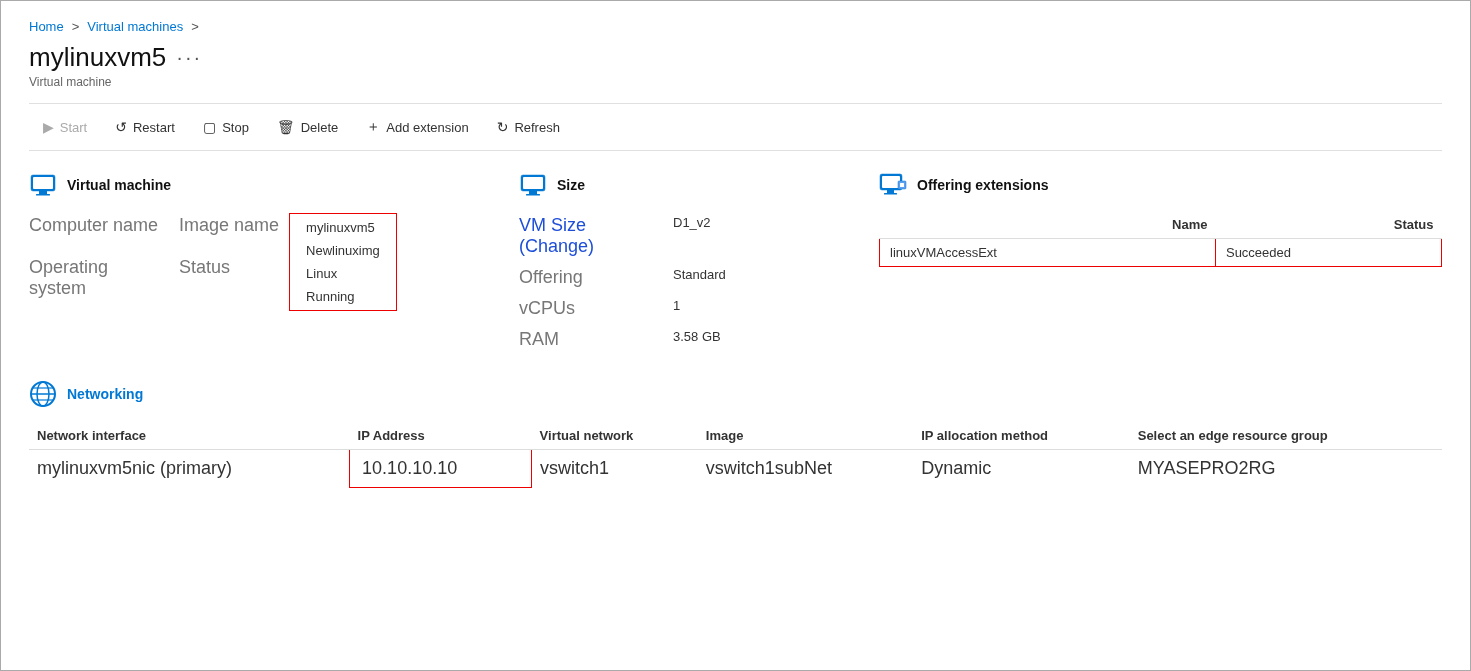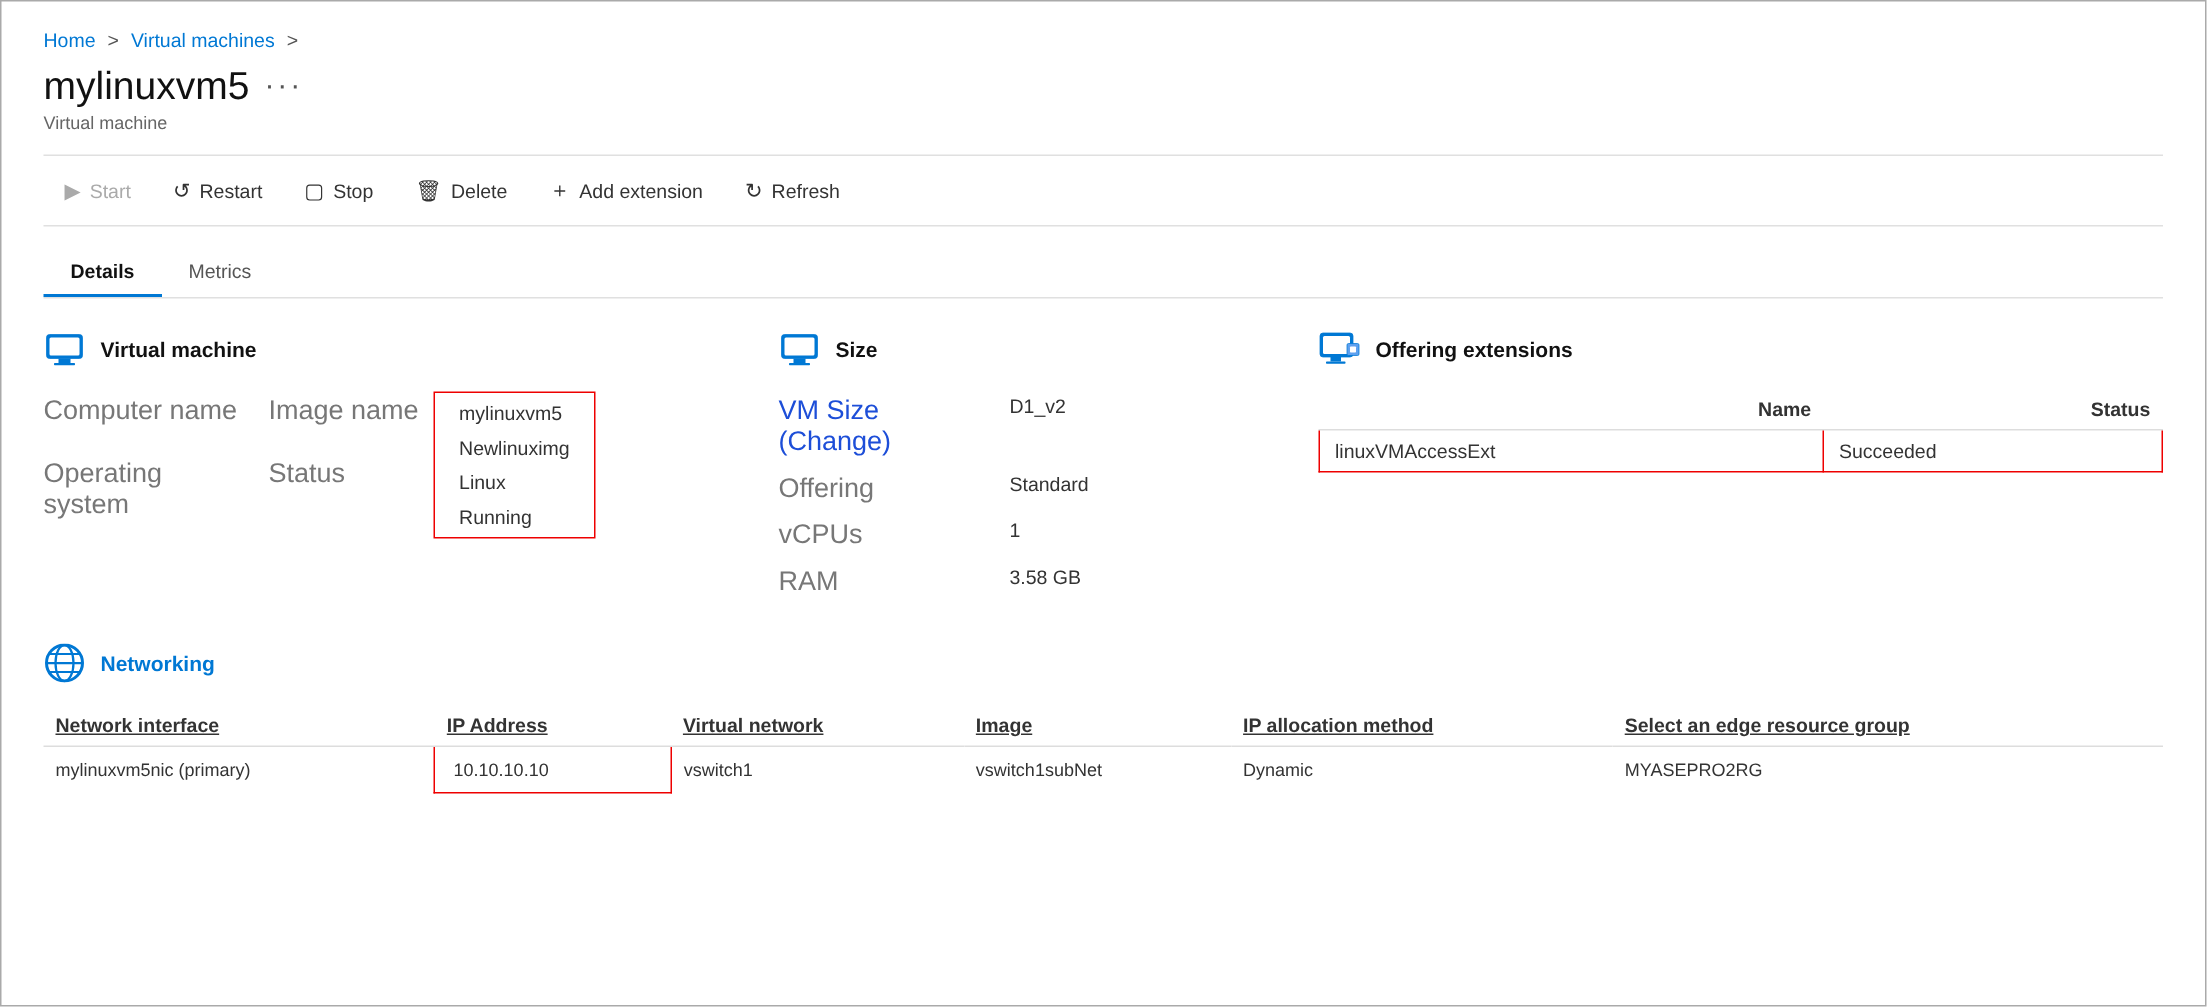--- a/index.html
+++ b/index.html
@@ -177,24 +177,23 @@
       border-collapse: collapse;
       margin-top: 10px;
     }
     .net-table th {
       text-align: left;
       font-size: 13px;
       font-weight: 600;
       color: #333;
       padding: 6px 8px;
       border-bottom: 1px solid #ddd;
-      text-decoration: underline;
     }
     .net-table td {
-      font-size: 12px;
+      font-size: 18px;
       color: #333;
       padding: 8px 8px;
     }
     .net-table td.boxed {
       border: 1.5px solid #e00;
       padding: 6px 12px;
     }
     .dots {
       font-size: 20px;
       color: #555;
@@ -240,24 +239,20 @@
     <button class="toolbar-btn">
       <span class="icon">＋</span>
       <span>Add extension</span>
     </button>
     <button class="toolbar-btn">
       <span class="icon">↻</span>
       <span>Refresh</span>
     </button>
   </div>
 
-  <div class="tabs">
-    <div class="tab active">Details</div>
-    <div class="tab">Metrics</div>
-  </div>
 
   <div class="content">
 
     <div class="section-row">
 
       <div class="section" style="max-width:430px;">
         <div class="section-header">
           <div class="section-icon">
             <svg width="26" height="22" viewBox="0 0 26 22">
               <rect x="1" y="1" width="24" height="16" rx="2" fill="#0078d4" stroke="#0078d4" stroke-width="0.5"></rect>

